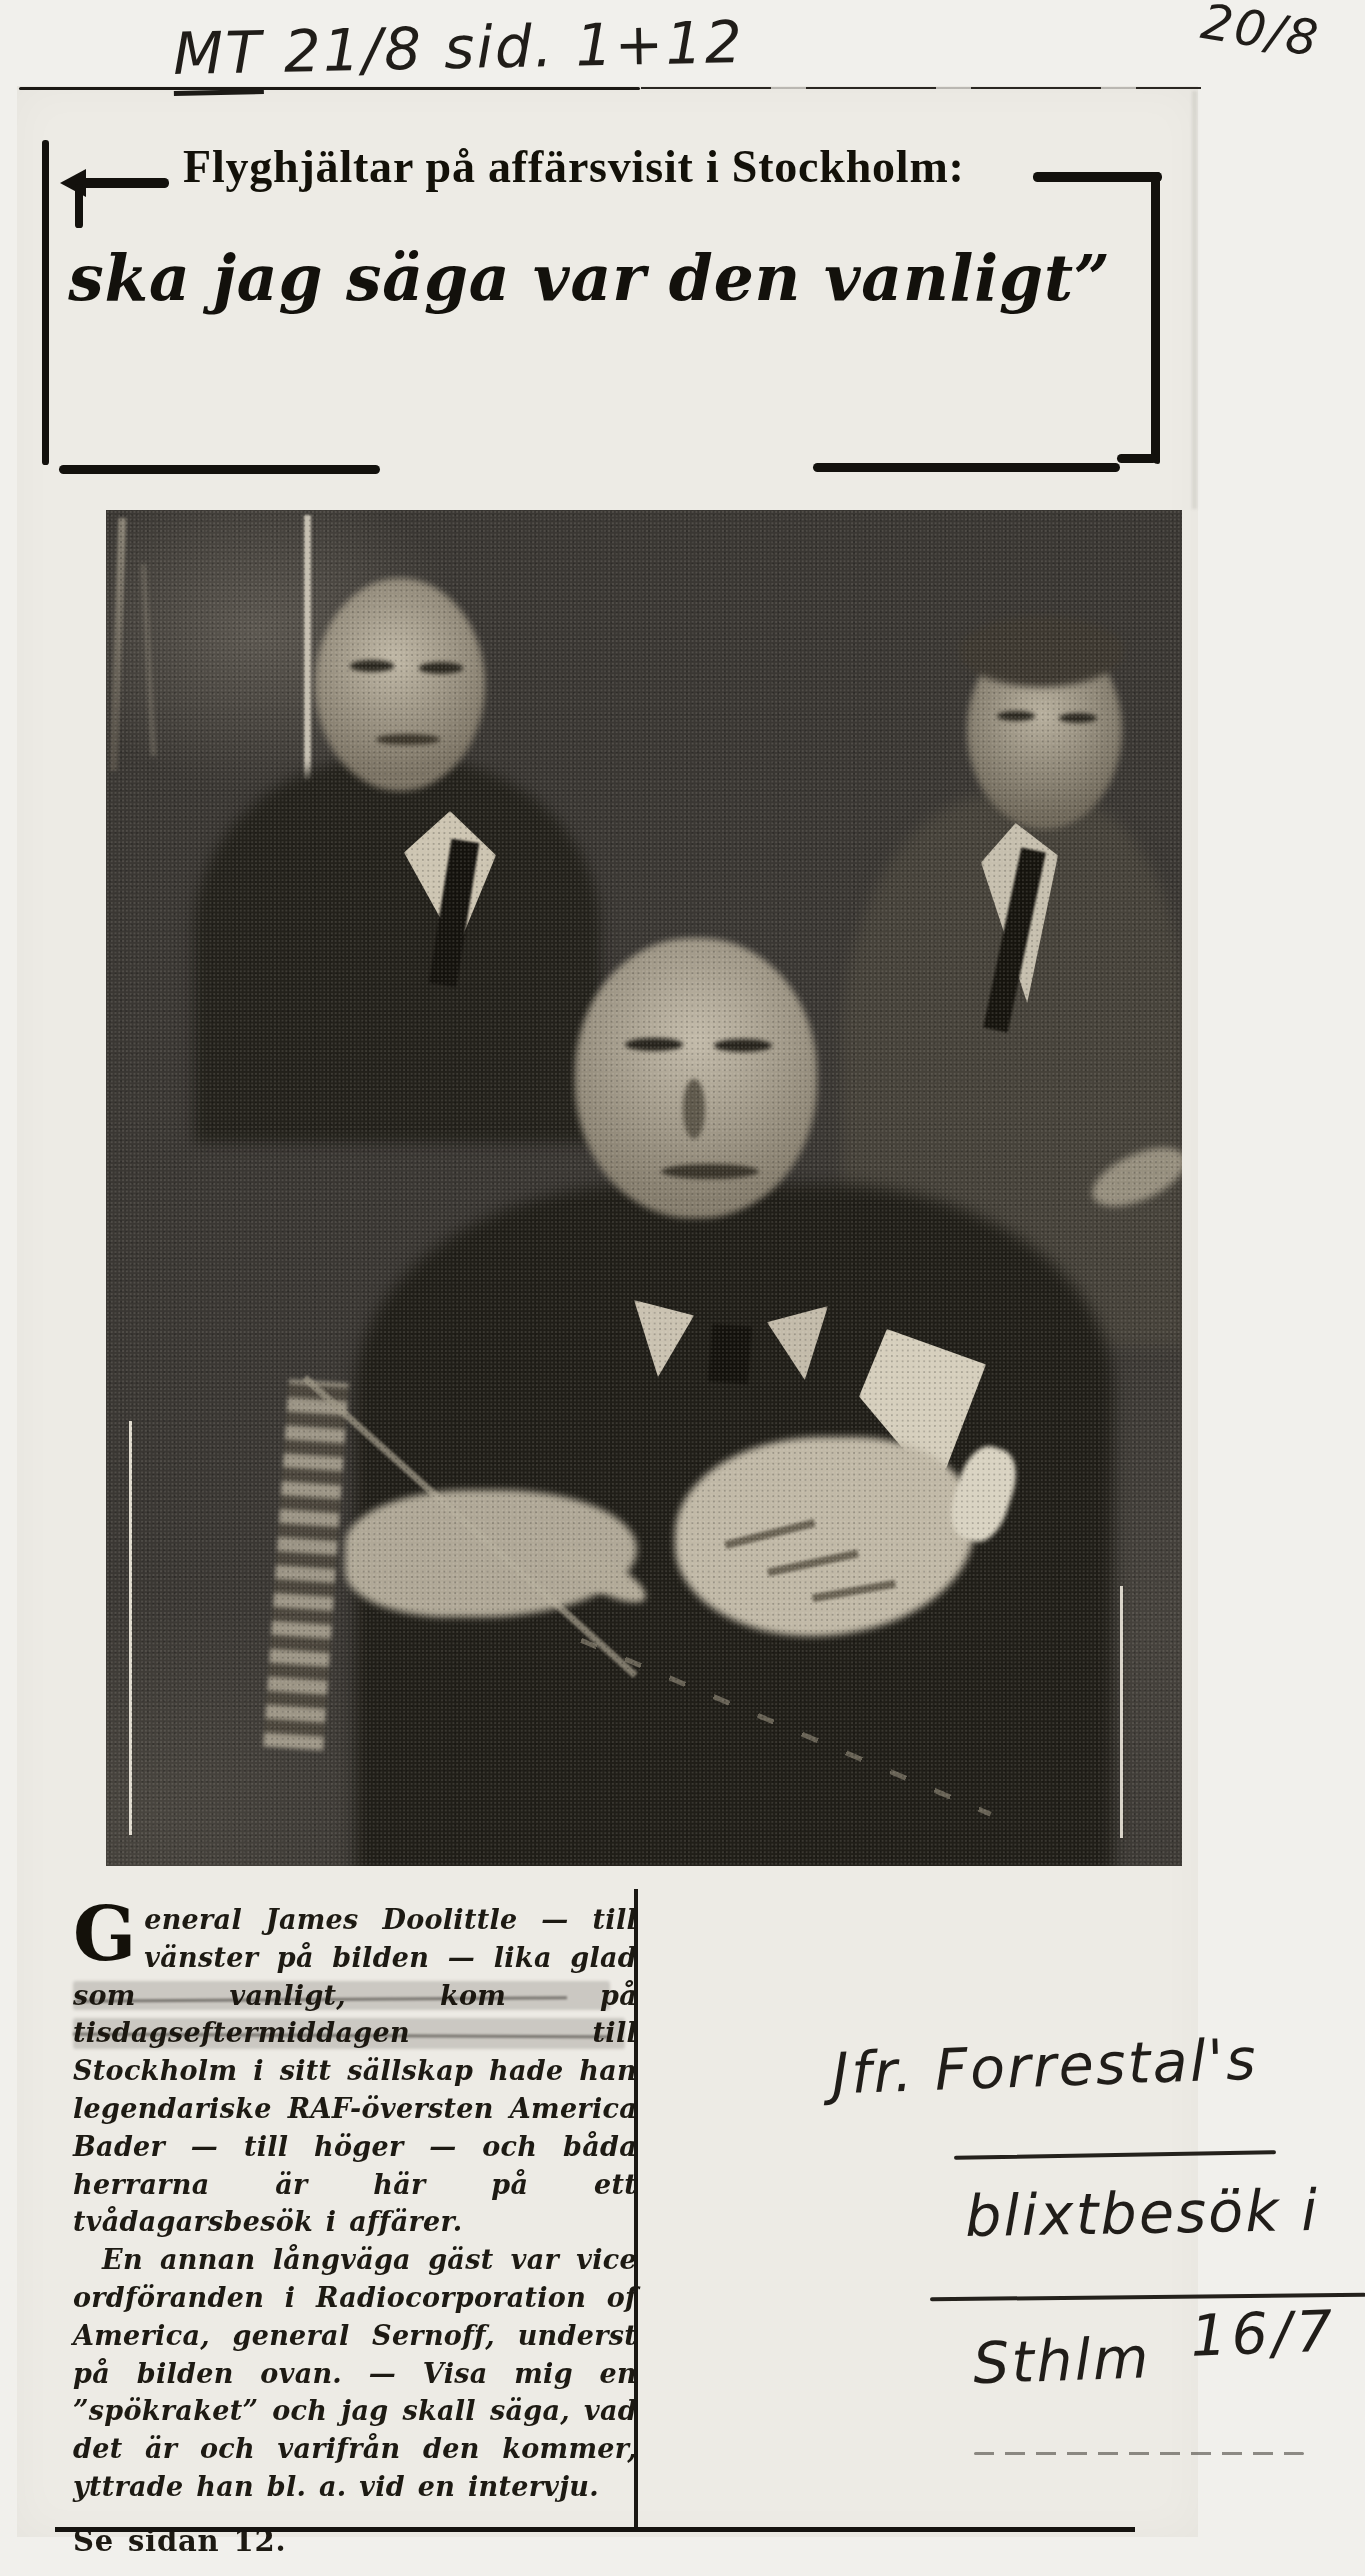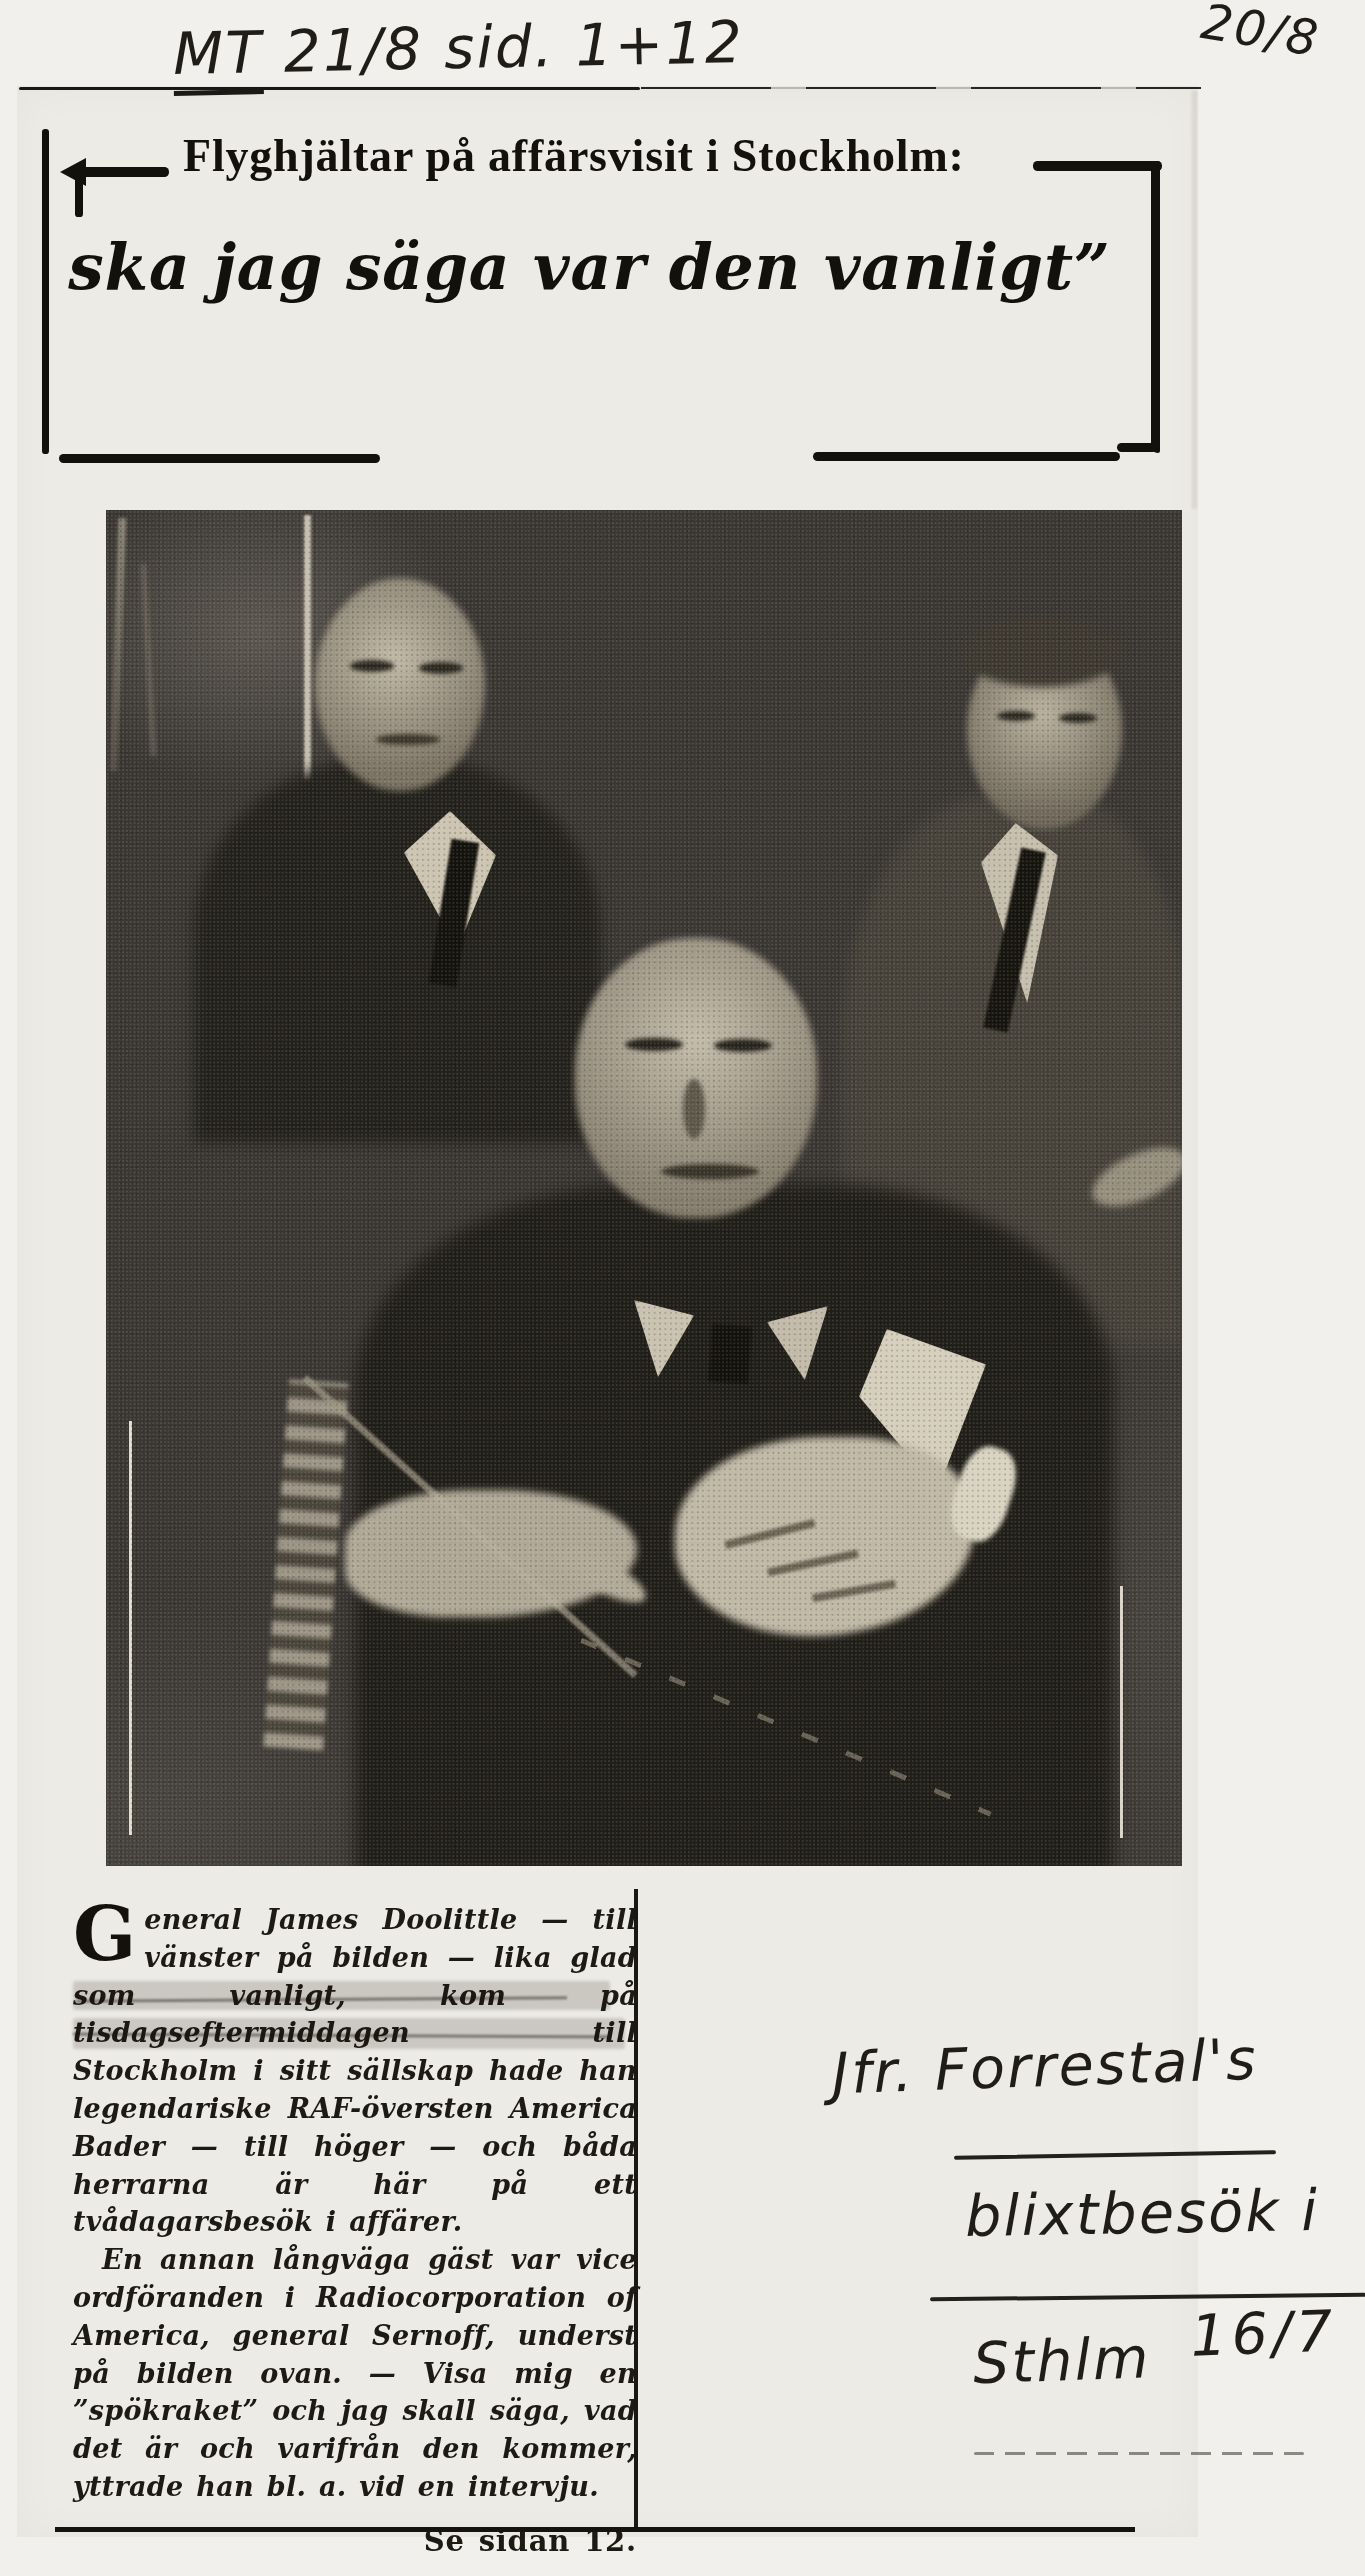--- a/index.html
+++ b/index.html
@@ -26,21 +26,21 @@
               background:repeating-linear-gradient(90deg,#3a362f 0 20px,transparent 20px 31px);}
 
   
   .top-rule-solid{position:absolute;left:19px;top:87px;width:621px;height:3.1px;background:#1b1915;border-radius:1.5px;}
   .top-rule-dash{position:absolute;left:641px;top:87px;width:560px;height:2.3px;
      background:repeating-linear-gradient(90deg,#2a2722 0 130px,rgba(42,39,34,0.25) 130px 165px);}
   .bottom-rule{position:absolute;left:55px;top:2527px;width:1080px;height:5.4px;background:#15130f;}
   .col-rule{position:absolute;left:634px;top:1889px;width:3.8px;height:643px;background:#1a1813;}
 
   
-  .hbox{position:absolute;left:37px;top:107px;width:1134px;height:361px;}
+  .hbox{position:absolute;left:37px;top:118px;width:1134px;height:361px;}
   .hbox .left-bar{position:absolute;left:4.6px;top:21.5px;width:7px;height:325px;background:#13110d;border-radius:3.1px;}
   .hbox .arr-h{position:absolute;left:40px;top:60px;width:92px;height:10px;background:#13110d;border-radius:4.6px;}
   .hbox .arr-head{position:absolute;left:23px;top:51px;width:0;height:0;
       border-top:14.6px solid transparent;border-bottom:14.6px solid transparent;border-right:26px solid #13110d;}
   .hbox .arr-stub{position:absolute;left:38px;top:66px;width:7.7px;height:44px;background:#13110d;border-radius:3.1px;}
   .kicker{position:absolute;left:146px;top:21.5px;width:913px;font-family:"Liberation Serif","DejaVu Serif",serif;
       font-weight:700;font-size:46px;letter-spacing:0.8px;color:#131109;}
   .hbox .tr-h{position:absolute;left:996px;top:54px;width:129px;height:10px;background:#13110d;border-radius:4.6px;}
   .hbox .tr-v{position:absolute;left:1114px;top:54px;width:9.2px;height:292px;background:#13110d;border-radius:4.6px;border-bottom-left-radius:15.3px;}
   .hbox .tr-hook{position:absolute;left:1080px;top:336px;width:40px;height:9.2px;background:#13110d;border-radius:4.6px;}
@@ -63,21 +63,21 @@
                        radial-gradient(rgba(0,0,0,0.20) 0.8px,transparent 1.2px);
       background-size:3.8px 3.8px,5.4px 5.4px;background-position:0 0,1.5px 2.3px;}
 
   
   .caption{position:absolute;left:73px;top:1901px;width:564px;font-style:italic;font-weight:700;
       font-size:27px;line-height:1.40;text-align:justify;color:#1d1a13;word-spacing:3.1px;letter-spacing:0.3px;}
   .caption p{margin:0;}
   .caption p.p2{text-indent:29px;}
   .dropcap{float:left;font-style:normal;font-weight:700;font-size:74px;line-height:.78em;
       padding:4.6px 7.7px 0 0;color:#14110a;}
-  .see{font-style:normal;text-align:right;font-size:29px;margin-top:15.3px !important;letter-spacing:0.8px;}
+  .see{font-style:normal;text-align:left;font-size:29px;margin-top:15.3px !important;letter-spacing:0.8px;}
   .smudge{position:absolute;background:rgba(25,21,15,0.16);filter:blur(1.5px);border-radius:3.1px;}
   .smudge.s1{left:0px;top:80px;width:537px;height:29px;}
   .smudge.s2{left:0px;top:117px;width:552px;height:31px;}
   .strike{position:absolute;background:rgba(20,16,10,0.45);height:3.1px;filter:blur(0.8px);}
   .strike.k1{left:3.1px;top:97px;width:491px;transform:rotate(-0.4deg);}
   .strike.k2{left:0px;top:133px;width:537px;transform:rotate(0.3deg);}
 </style>
 </head>
 <body>
 

